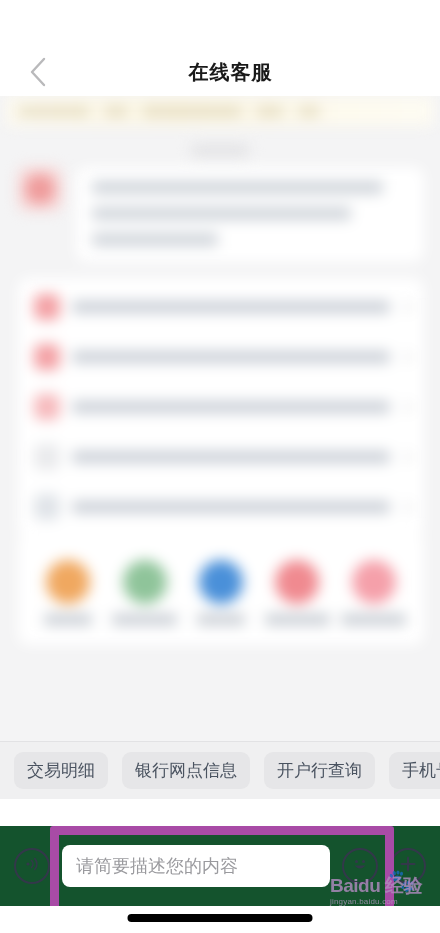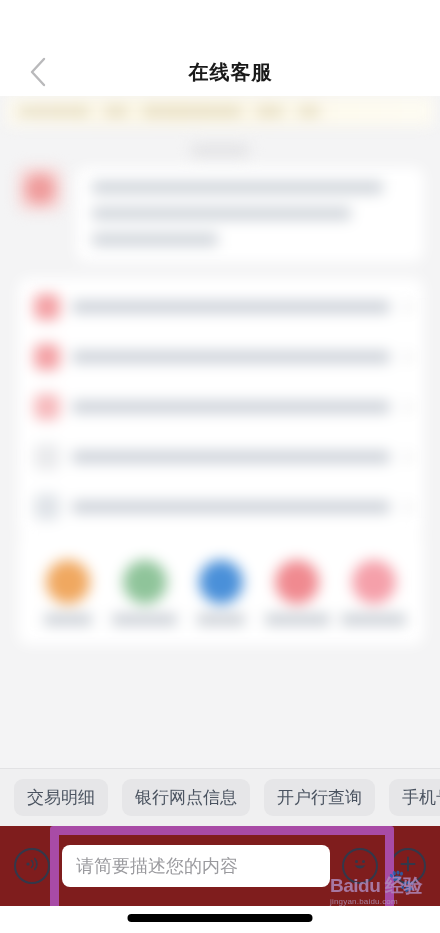--- a/index.html
+++ b/index.html
@@ -85,33 +85,33 @@
   .lchev { width: 8px; height: 8px; border-right: 2px solid #d4d4d6; border-top: 2px solid #d4d4d6; transform: rotate(45deg); flex: none; }
 
   .shortcuts { display: flex; justify-content: space-around; padding: 22px 12px 20px; background: #ffffff; margin: 0 16px 0 18px; border-radius: 0 0 10px 10px; }
   .sc { display: flex; flex-direction: column; align-items: center; gap: 10px; width: 68px; }
   .sc .cir { width: 44px; height: 44px; border-radius: 50%; }
   .sc .cap { height: 11px; border-radius: 3px; background: #c7ccd3; width: 70%; }
   .sc .cap.wide { width: 96%; }
 
   
   .chipbar {
-    position: absolute; top: 768px; left: 0; width: 440px; height: 58px;
+    position: absolute; top: 741px; left: 0; width: 440px; height: 58px;
     background: #f0f0f1; border-top: 1px solid #e2e2e4;
     display: flex; align-items: center; gap: 14px; padding: 0 14px; overflow: hidden;
   }
   .chip {
     flex: none; background: #e6e6e8; border-radius: 9px;
     padding: 7px 13px; font-size: 17px; color: #4a5360; white-space: nowrap;
   }
 
   
   .inputbar {
     position: absolute; top: 826px; left: 0; width: 440px; height: 80px;
-    background: #7f1d1d; display: flex; align-items: center; gap: 12px; padding: 0 14px;
+    background: #14532d; display: flex; align-items: center; gap: 12px; padding: 0 14px;
   }
   .iconbtn { width: 36px; height: 36px; border-radius: 50%; border: 2px solid #33384a; flex: none;
      display: flex; align-items: center; justify-content: center; background: transparent; }
   .textfield {
     flex: 1; height: 42px; background: #ffffff; border-radius: 8px;
     display: flex; align-items: center; padding: 0 14px;
   }
   .textfield .ph { font-size: 18px; color: #9a9a9e; }
 
   

